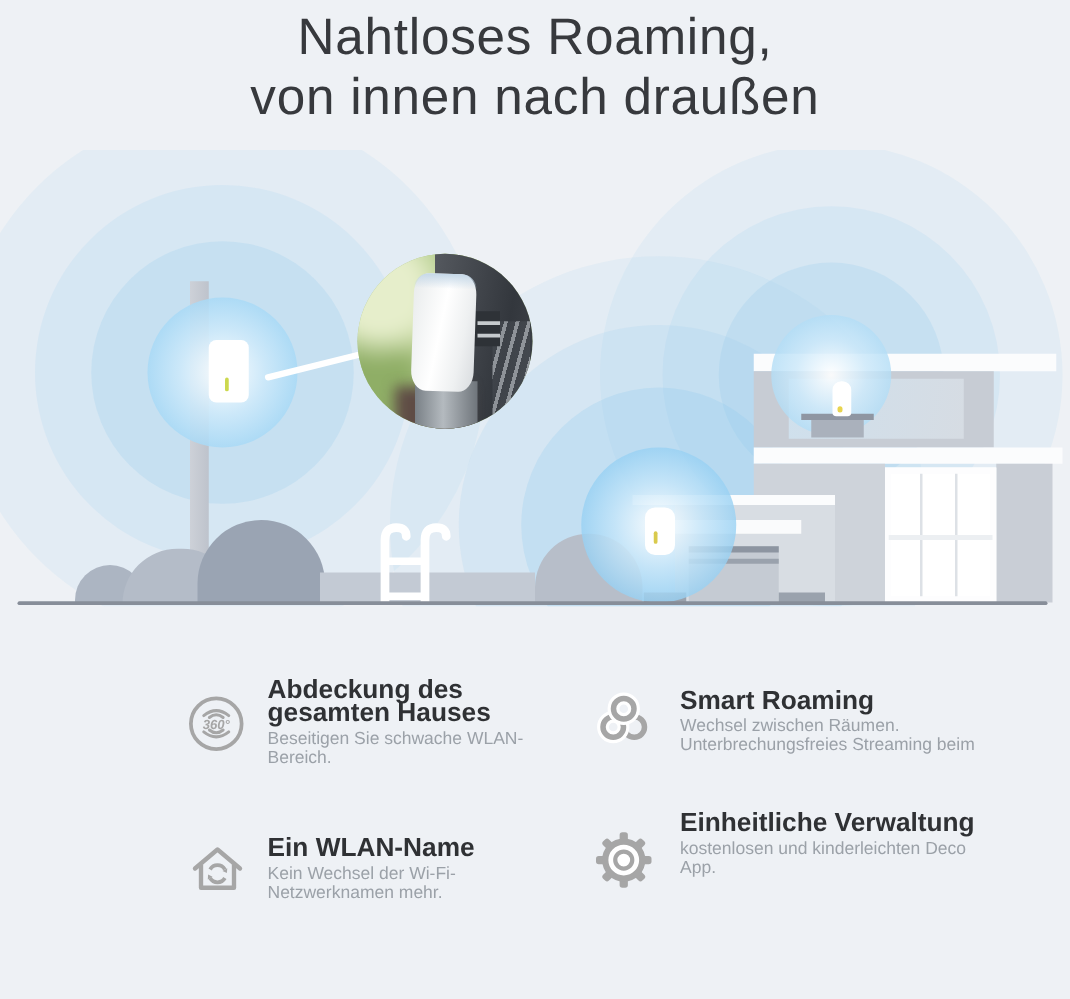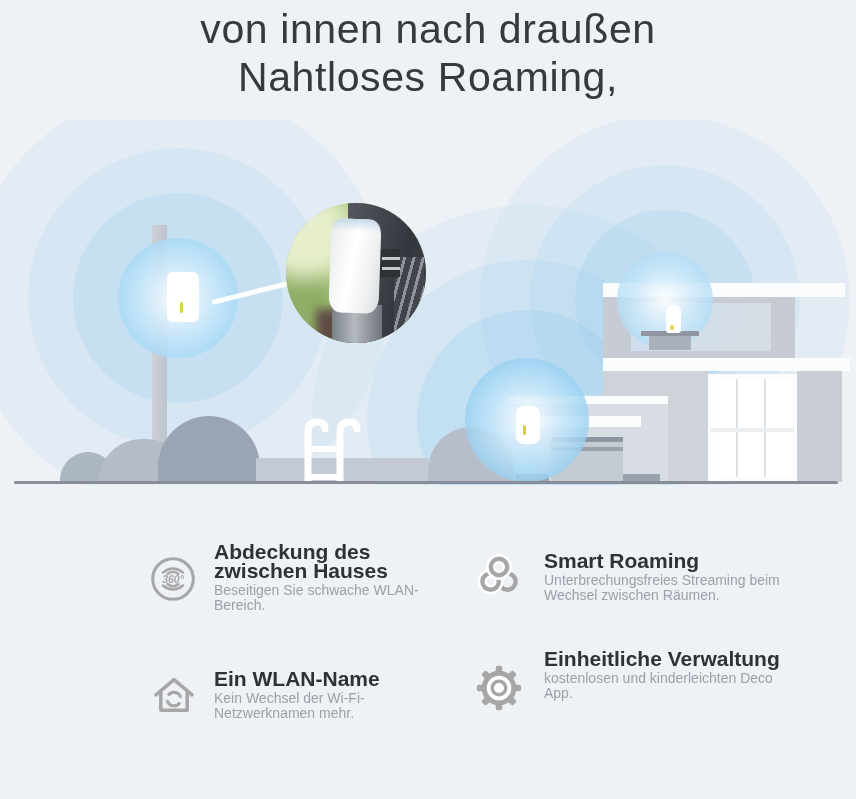--- a/index.html
+++ b/index.html
@@ -19,22 +19,22 @@
   .fdesc{margin-top:3px;}
   .fdesc div{font-size:14px;line-height:14.5px;color:#9ba1a8;}
   svg{display:block;}
 </style>
 </head>
 <body>
 
 <div class="page">
 
   <div class="title">
+    <div>Nahtloses Roaming,</div>
     <div>von innen nach draußen</div>
-    <div>Nahtloses Roaming,</div>
   </div>
 
   <div class="scene">
 
     <div class="sig" style="left:-32px;top:-32px;width:420px;height:420px;background:rgba(148,203,240,.12);"></div>
     <div class="sig" style="left:28px;top:28px;width:300px;height:300px;background:rgba(148,203,240,.16);"></div>
     <div class="sig" style="left:73px;top:73px;width:210px;height:210px;background:rgba(140,199,238,.22);"></div>
 
     <div class="sig" style="left:480px;top:-5px;width:370px;height:370px;background:rgba(148,203,240,.12);"></div>
     <div class="sig" style="left:530px;top:45px;width:270px;height:270px;background:rgba(148,203,240,.16);"></div>
@@ -122,21 +122,21 @@
         <path d="M13 16.5 Q23 8.5 33 16.5" fill="none" stroke="#a6a6a6" stroke-width="2.4" stroke-linecap="round"></path>
         <path d="M17.5 18 Q23 13.5 28.5 18" fill="none" stroke="#a6a6a6" stroke-width="2.4" stroke-linecap="round"></path>
         <path d="M13 29.5 Q23 37.5 33 29.5" fill="none" stroke="#a6a6a6" stroke-width="2.4" stroke-linecap="round"></path>
         <path d="M17.5 28 Q23 32.5 28.5 28" fill="none" stroke="#a6a6a6" stroke-width="2.4" stroke-linecap="round"></path>
         <text x="23" y="27" text-anchor="middle" font-size="10.5" font-weight="bold" fill="#a6a6a6">360°</text>
       </svg>
     </div>
     <div class="ftext">
       <div class="ftitle">
         <div>Abdeckung des</div>
-        <div>zwischen Hauses</div>
+        <div>gesamten Hauses</div>
       </div>
       <div class="fdesc">
         <div>Beseitigen Sie schwache WLAN-</div>
         <div>Bereich.</div>
       </div>
     </div>
   </div>
 
   <div class="feature" style="left:476px;top:551px;width:310px;">
     <div class="ficon" style="margin:2px 22px 0 0;">
@@ -146,22 +146,22 @@
         <circle cx="14.6" cy="28.6" r="8.2" fill="none" stroke="#a6a6a6" stroke-width="4.4"></circle>
         <circle cx="23" cy="14" r="8.2" fill="none" stroke="#ffffff" stroke-width="9.5"></circle>
         <circle cx="23" cy="14" r="8.2" fill="none" stroke="#a6a6a6" stroke-width="4.4"></circle>
       </svg>
     </div>
     <div class="ftext">
       <div class="ftitle">
         <div>Smart Roaming</div>
       </div>
       <div class="fdesc">
+        <div>Wechsel zwischen Räumen.</div>
         <div>Unterbrechungsfreies Streaming beim</div>
-        <div>Wechsel zwischen Räumen.</div>
       </div>
     </div>
   </div>
 
   <div class="feature" style="left:150px;top:657px;width:290px;margin-top:12px;">
     <div class="ficon" style="margin:2px 16px 0 0;">
       <svg width="48" height="48" viewBox="0 0 48 48">
         <path d="M6 23.8 L24 8.6 L42 23.8" fill="none" stroke="#a6a6a6" stroke-width="3.5" stroke-linecap="round" stroke-linejoin="round"></path>
         <path d="M10.8 20.6 L10.8 39.2 L37.2 39.2 L37.2 20.6" fill="none" stroke="#a6a6a6" stroke-width="3.5" stroke-linejoin="round"></path>
         <path d="M18.1 24.6 A6.8 6.8 0 0 1 29.9 24.6" fill="none" stroke="#a6a6a6" stroke-width="3"></path>

